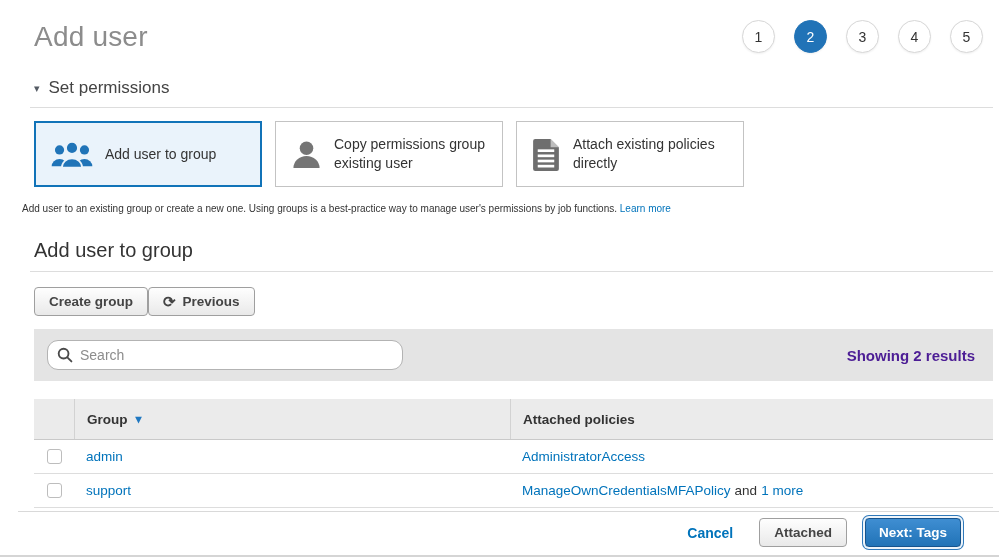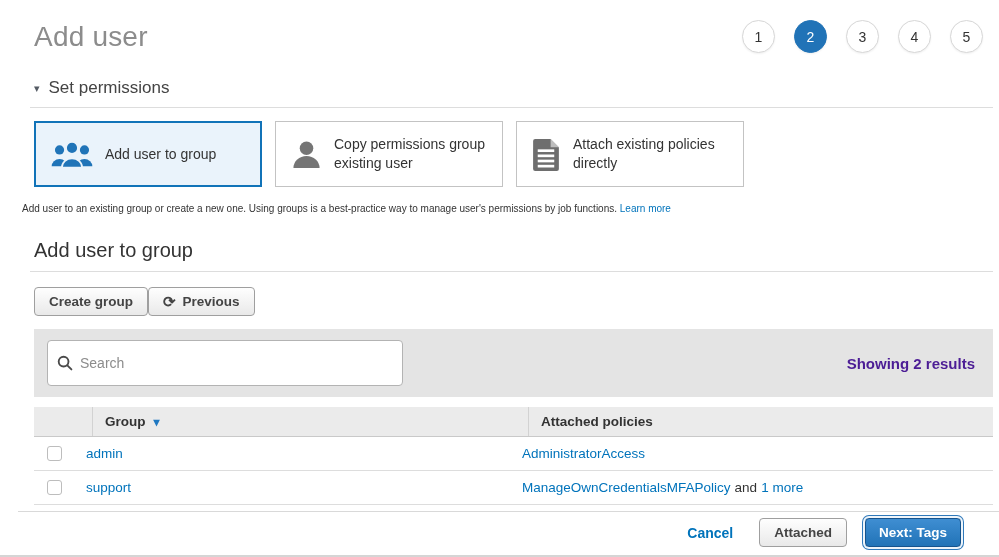--- a/index.html
+++ b/index.html
@@ -36,28 +36,28 @@
   .sub-heading { margin:25px 16px 0 34px; font-size:20px; font-weight:400; color:#333; }
   .toolbar { display:flex; margin:15px 16px 0 34px; }
   .btn { background:linear-gradient(#fefefe,#e9e9e9); border:1px solid #9f9f9f; border-radius:4px;
          padding:6px 14px; font-size:13.5px; font-weight:bold; color:#444; font-family:"Liberation Sans",sans-serif;
          display:inline-flex; align-items:center; gap:7px; cursor:pointer; }
   .refresh-glyph { font-size:15px; font-weight:bold; color:#444; line-height:1; }
 
   
   .table { margin:13px 6px 0 34px; }
   .search-panel { background:#e4e4e4; padding:11px 13px; display:flex; align-items:center; justify-content:space-between; }
-  .search-box { background:#fff; border:1px solid #b3b3b3; border-radius:4px; width:356px; height:46px;
+  .search-box { background:#fff; border:1px solid #b3b3b3; border-radius:11px; width:356px; height:30px;
                 display:flex; align-items:center; gap:7px; padding:0 9px; }
   .search-box input { border:none; outline:none; flex:1; font-size:14px; color:#333; background:transparent;
                       font-family:"Liberation Sans",sans-serif; }
   .search-box input::placeholder { color:#8c8c8c; }
   .results { font-size:15px; font-weight:bold; color:#4c1d95; padding-right:5px; }
 
-  .thead { display:flex; background:#ebebeb; height:30px; margin-top:10px; border-bottom:1px solid #c9c9c9;padding-left:18px; }
+  .thead { display:flex; background:#ebebeb; height:41px; margin-top:18px; border-bottom:1px solid #c9c9c9; }
   .th { display:flex; align-items:center; font-size:13.5px; font-weight:bold; color:#333; }
   .th-cb { width:40px; }
   .th-group { width:436px; padding-left:12px; border-left:1px solid #d2d2d2; gap:8px; cursor:pointer; }
   .th-policies { flex:1; padding-left:12px; border-left:1px solid #d2d2d2; }
   .sort-glyph { color:#1f78c1; font-size:12px; line-height:1; }
 
   .row { display:flex; align-items:center; height:34px; border-bottom:1px solid #ddd; font-size:13.5px; }
   .cell-cb { width:40px; display:flex; justify-content:center; }
   .checkbox { width:15px; height:15px; border:1px solid #bdbdbd; border-radius:3px; background:#fff; cursor:pointer; }
   .cell-group { width:436px; padding-left:12px; }

